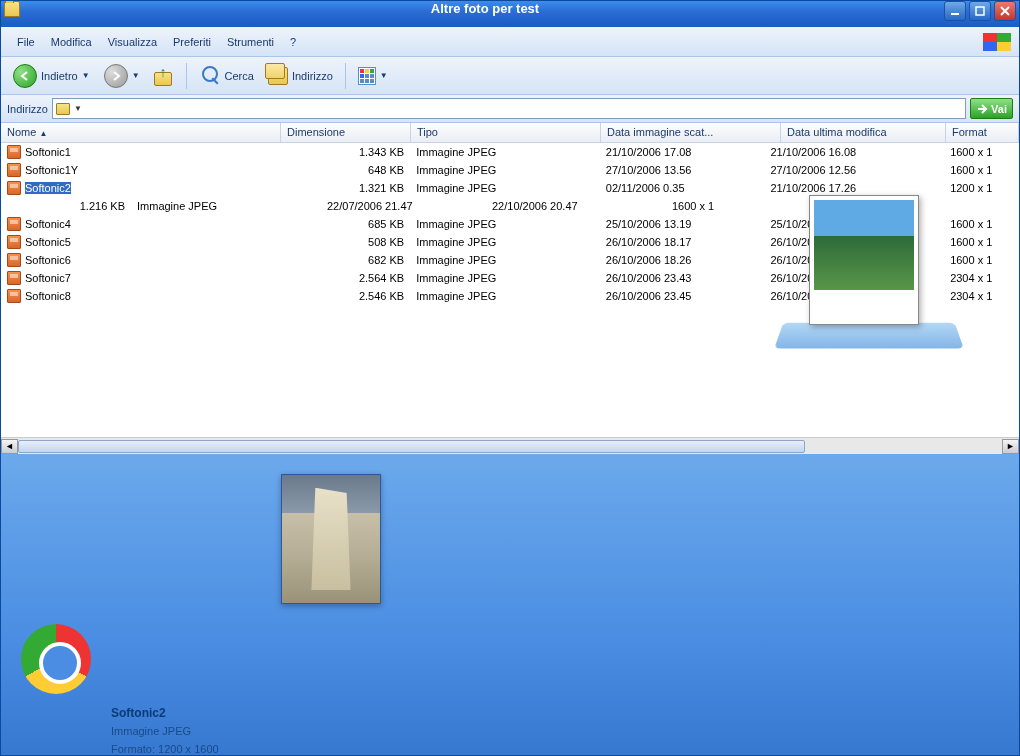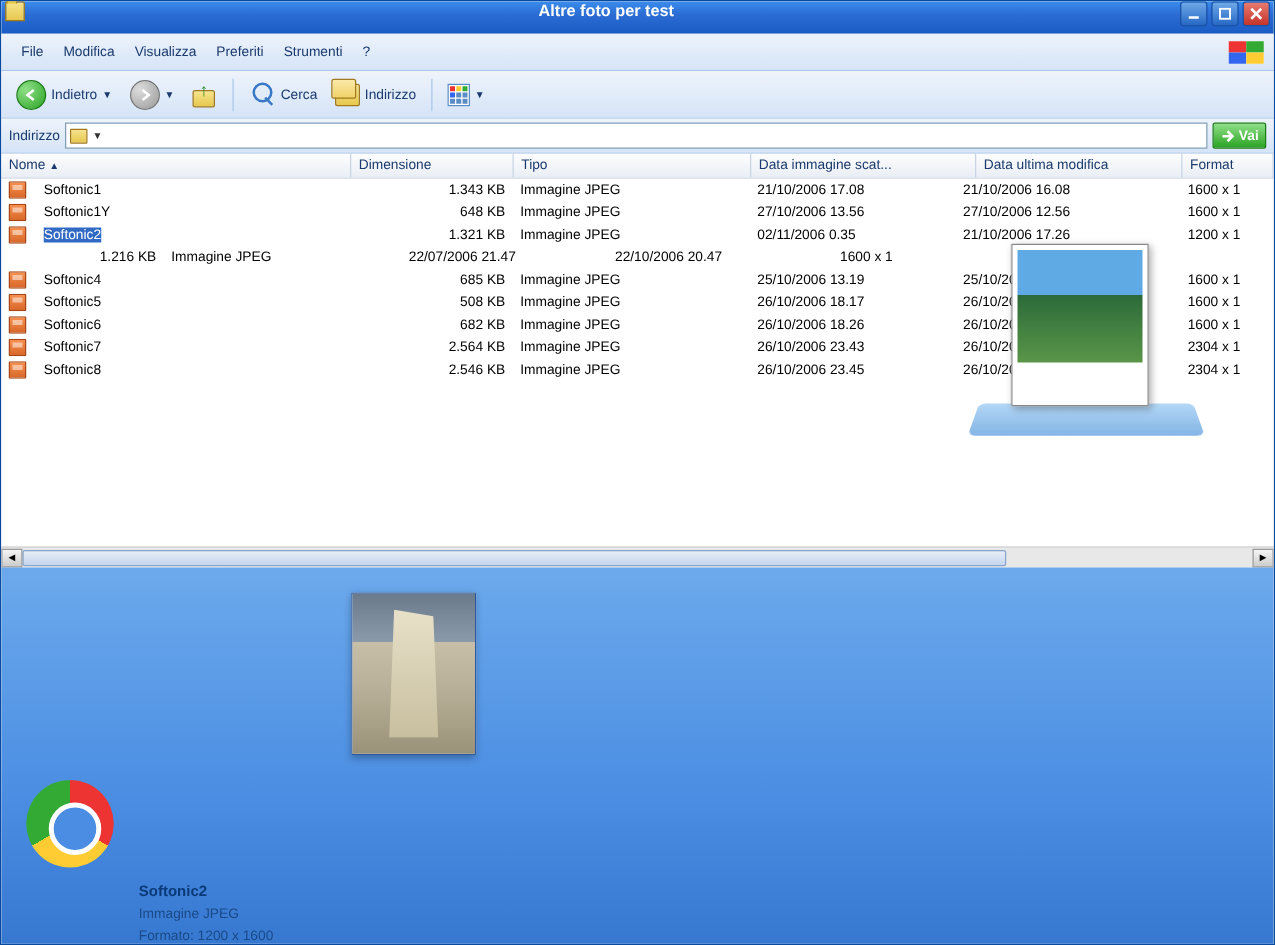--- a/index.html
+++ b/index.html
@@ -66,21 +66,21 @@
 
 .colheaders{display:flex;height:20px;background:linear-gradient(#fdfdfd,#e9eef5);border-bottom:1px solid #c8d4e4}
 .colh{border-right:1px solid #c8d4e4;padding:3px 6px;color:#1a3a6e;cursor:pointer;white-space:nowrap;overflow:hidden}
 .colh .sort{font-size:8px}
 
 
 .filelist{background:#fff;height:294px;overflow:hidden;position:relative}
 .frow{display:flex;height:18px;align-items:center}
 .frow.sel .c-name span{background:#316ac5;color:#fff}
 .fcell{padding:0 6px;white-space:nowrap;overflow:hidden}
-.c-name{width:280px;display:flex;align-items:center;gap:14px}
+.c-name{width:280px;display:flex;align-items:center;gap:4px}
 .c-dim{width:130px;text-align:right}
 .c-tipo{width:190px}
 .c-data{width:165px}
 .c-img{width:180px}
 .c-fmt{width:75px}
 .file-ico{width:14px;height:14px;background:linear-gradient(#f6904f,#d8682a);border:1px solid #a84818;border-radius:1px;flex-shrink:0;position:relative}
 .file-ico::after{content:"";position:absolute;top:2px;left:2px;right:2px;height:4px;background:rgba(255,255,255,0.5)}
 
 
 .preview-float{position:absolute;right:60px;top:52px;width:180px;height:160px}

